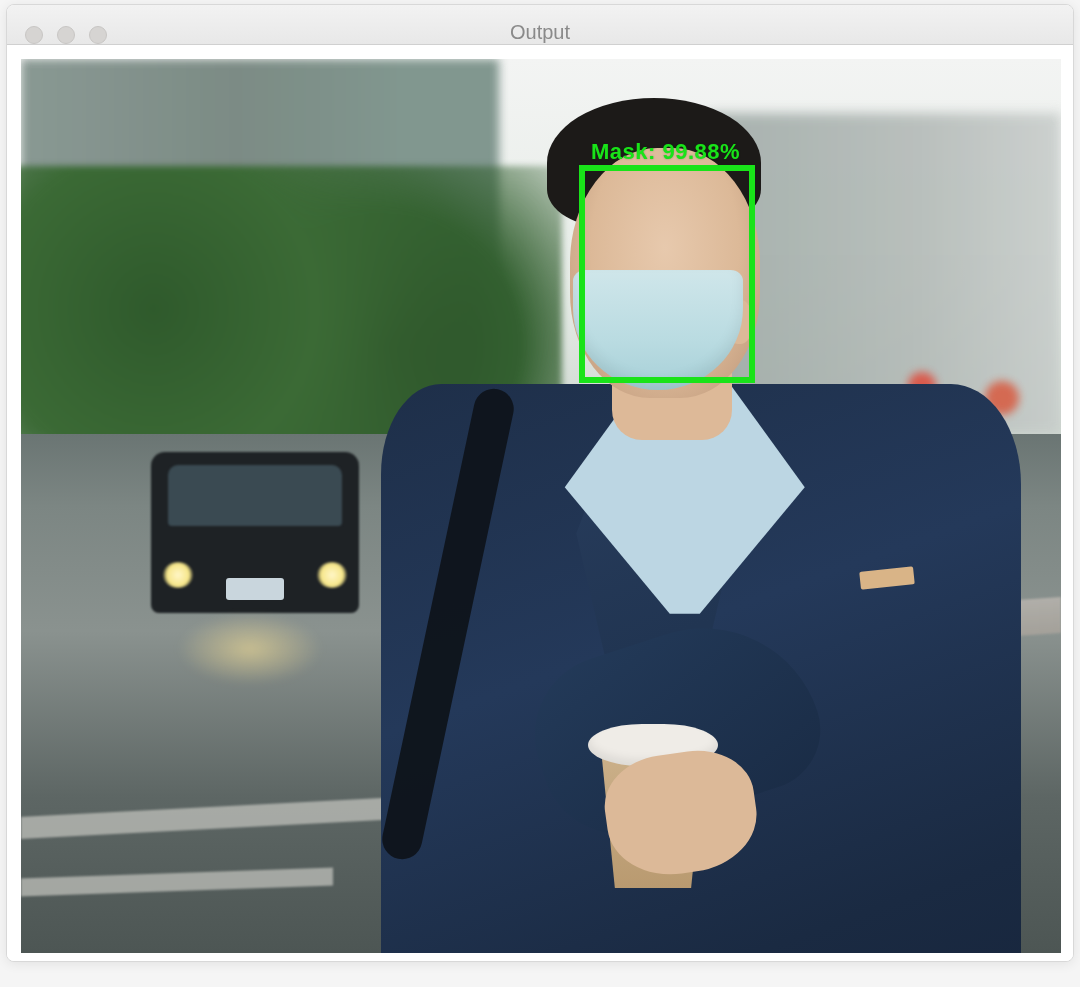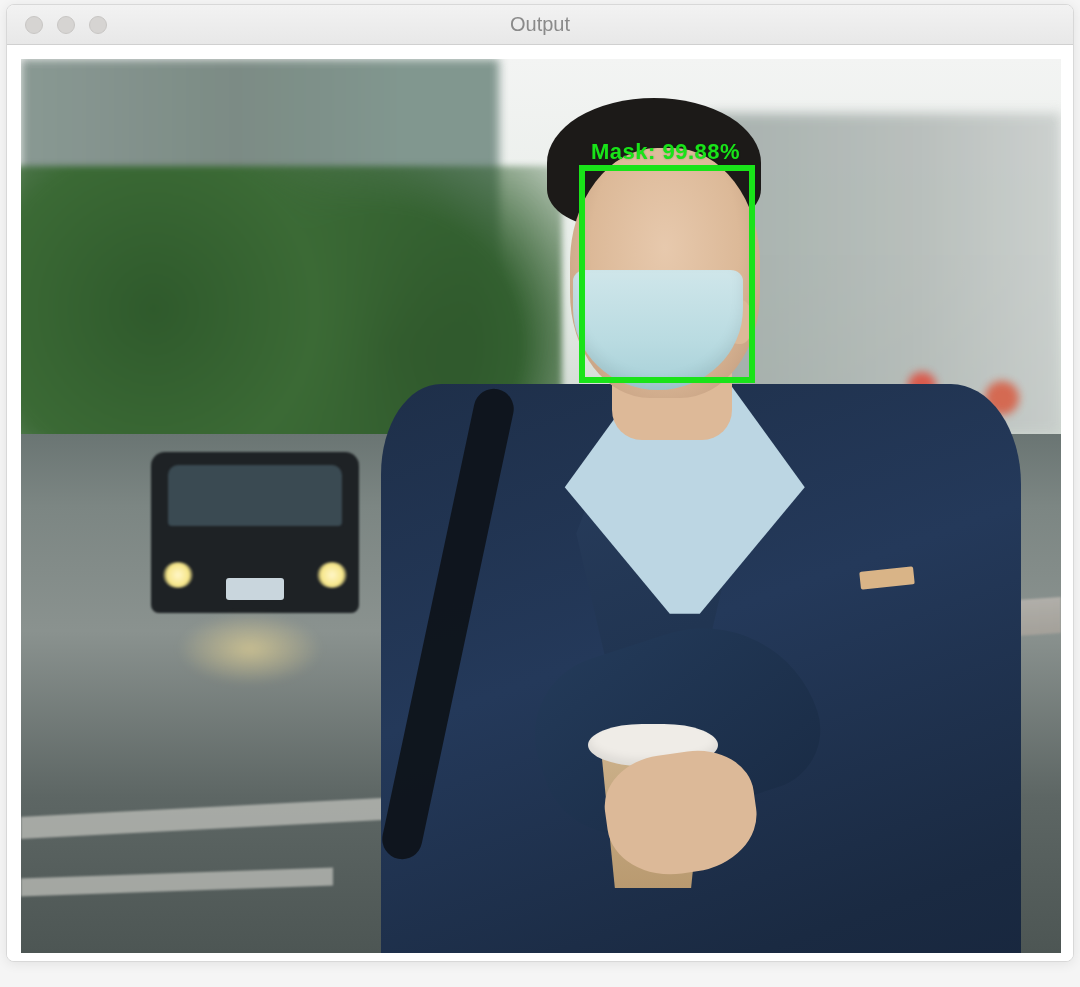--- a/index.html
+++ b/index.html
@@ -23,21 +23,21 @@
       border: 1px solid #d8d8d8;
       border-radius: 8px;
       box-shadow: 0 2px 12px rgba(0,0,0,0.08);
       overflow: hidden;
     }
     .titlebar {
       height: 40px;
       background: linear-gradient(#f2f2f2, #e8e8e8);
       border-bottom: 1px solid #d0d0d0;
       display: flex;
-      align-items: center;
+      align-items: flex-end;
       position: relative;
     }
     .traffic-lights {
       display: flex;
       gap: 14px;
       margin-left: 18px;
     }
     .traffic-light {
       width: 18px;
       height: 18px;

